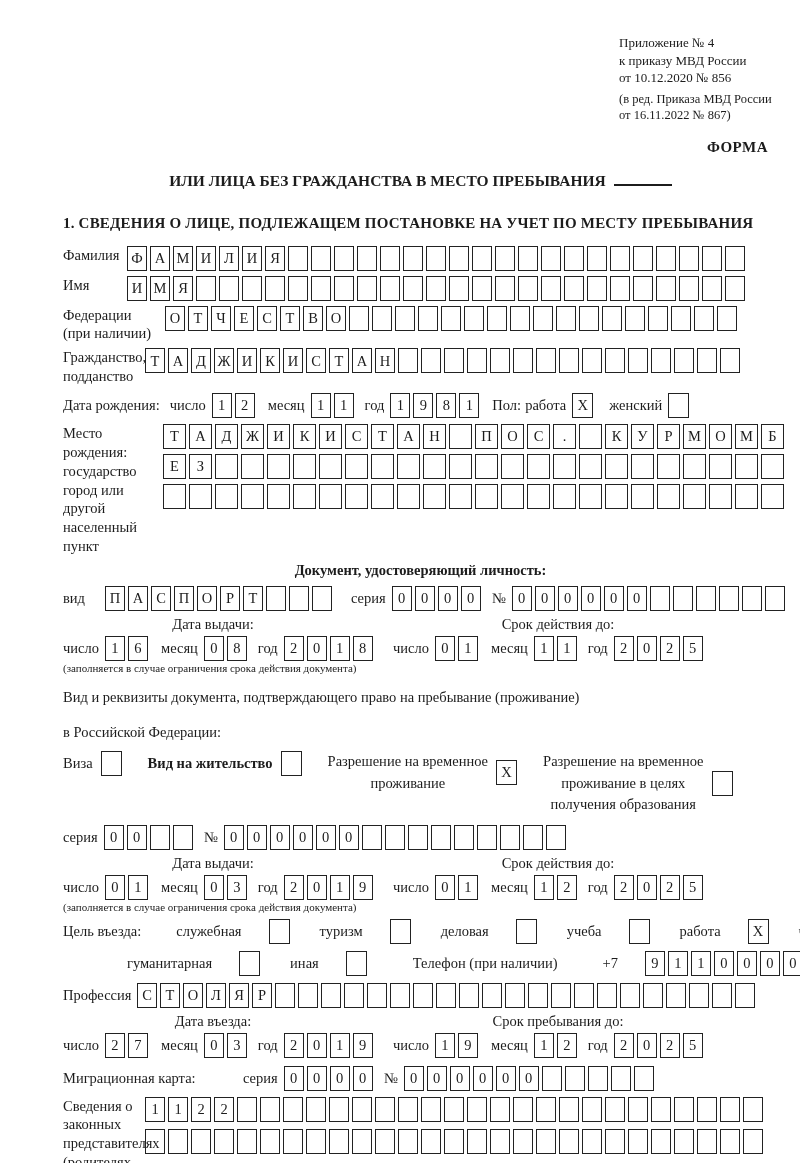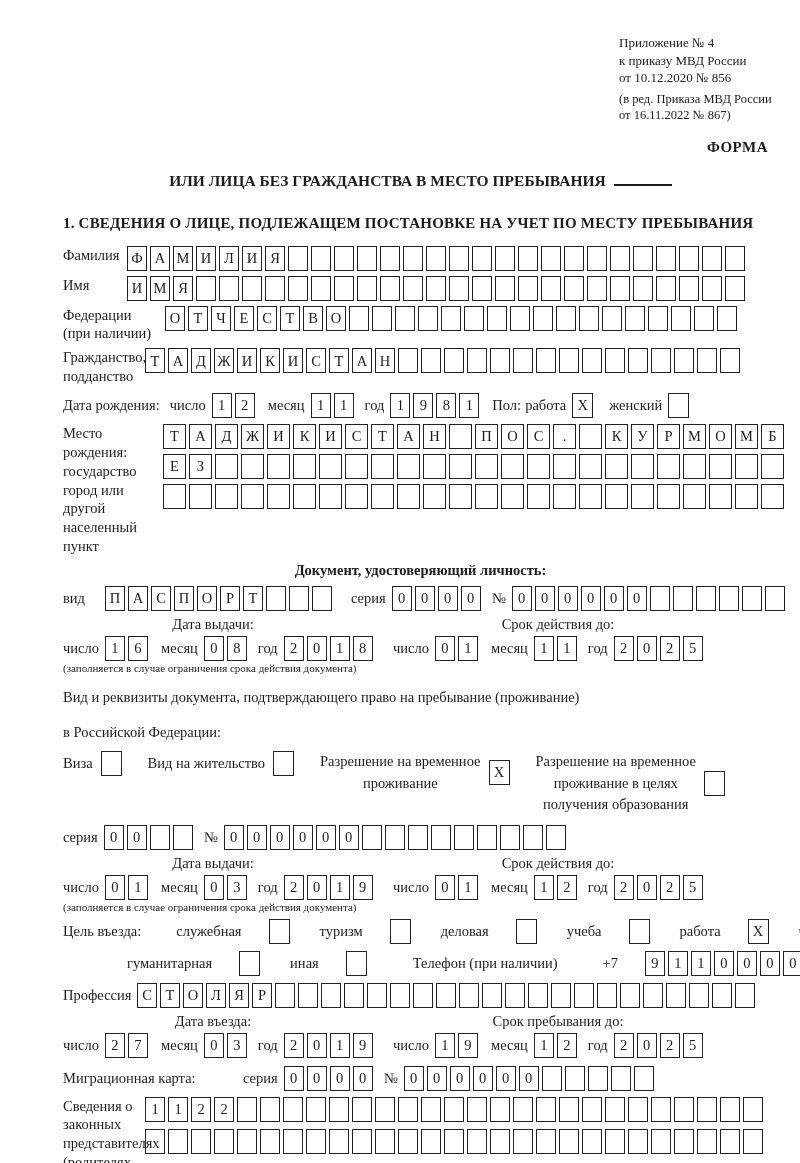--- a/index.html
+++ b/index.html
@@ -401,21 +401,21 @@
   <div class="note">(заполняется в случае ограничения срока действия документа)</div>
 
   <div class="intro ml">Вид и реквизиты документа, подтверждающего право на пребывание (проживание)
 в Российской Федерации:</div>
 
   <div class="opt-row">
     <span class="opt">
       <span class="otext">Виза</span>
       <span class="chk"></span>
     </span>
-    <span class="opt" style="margin-left:26px;">
+    <span class="opt" style="margin-left:26px;font-weight:bold;">
       <span class="otext">Вид на жительство</span>
       <span class="chk"></span>
     </span>
     <span class="opt" style="margin-left:26px;">
       <span class="otext">Разрешение на временное
 проживание</span>
       <span class="chk">X</span>
     </span>
     <span class="opt" style="margin-left:26px;">
       <span class="otext">Разрешение на временное

